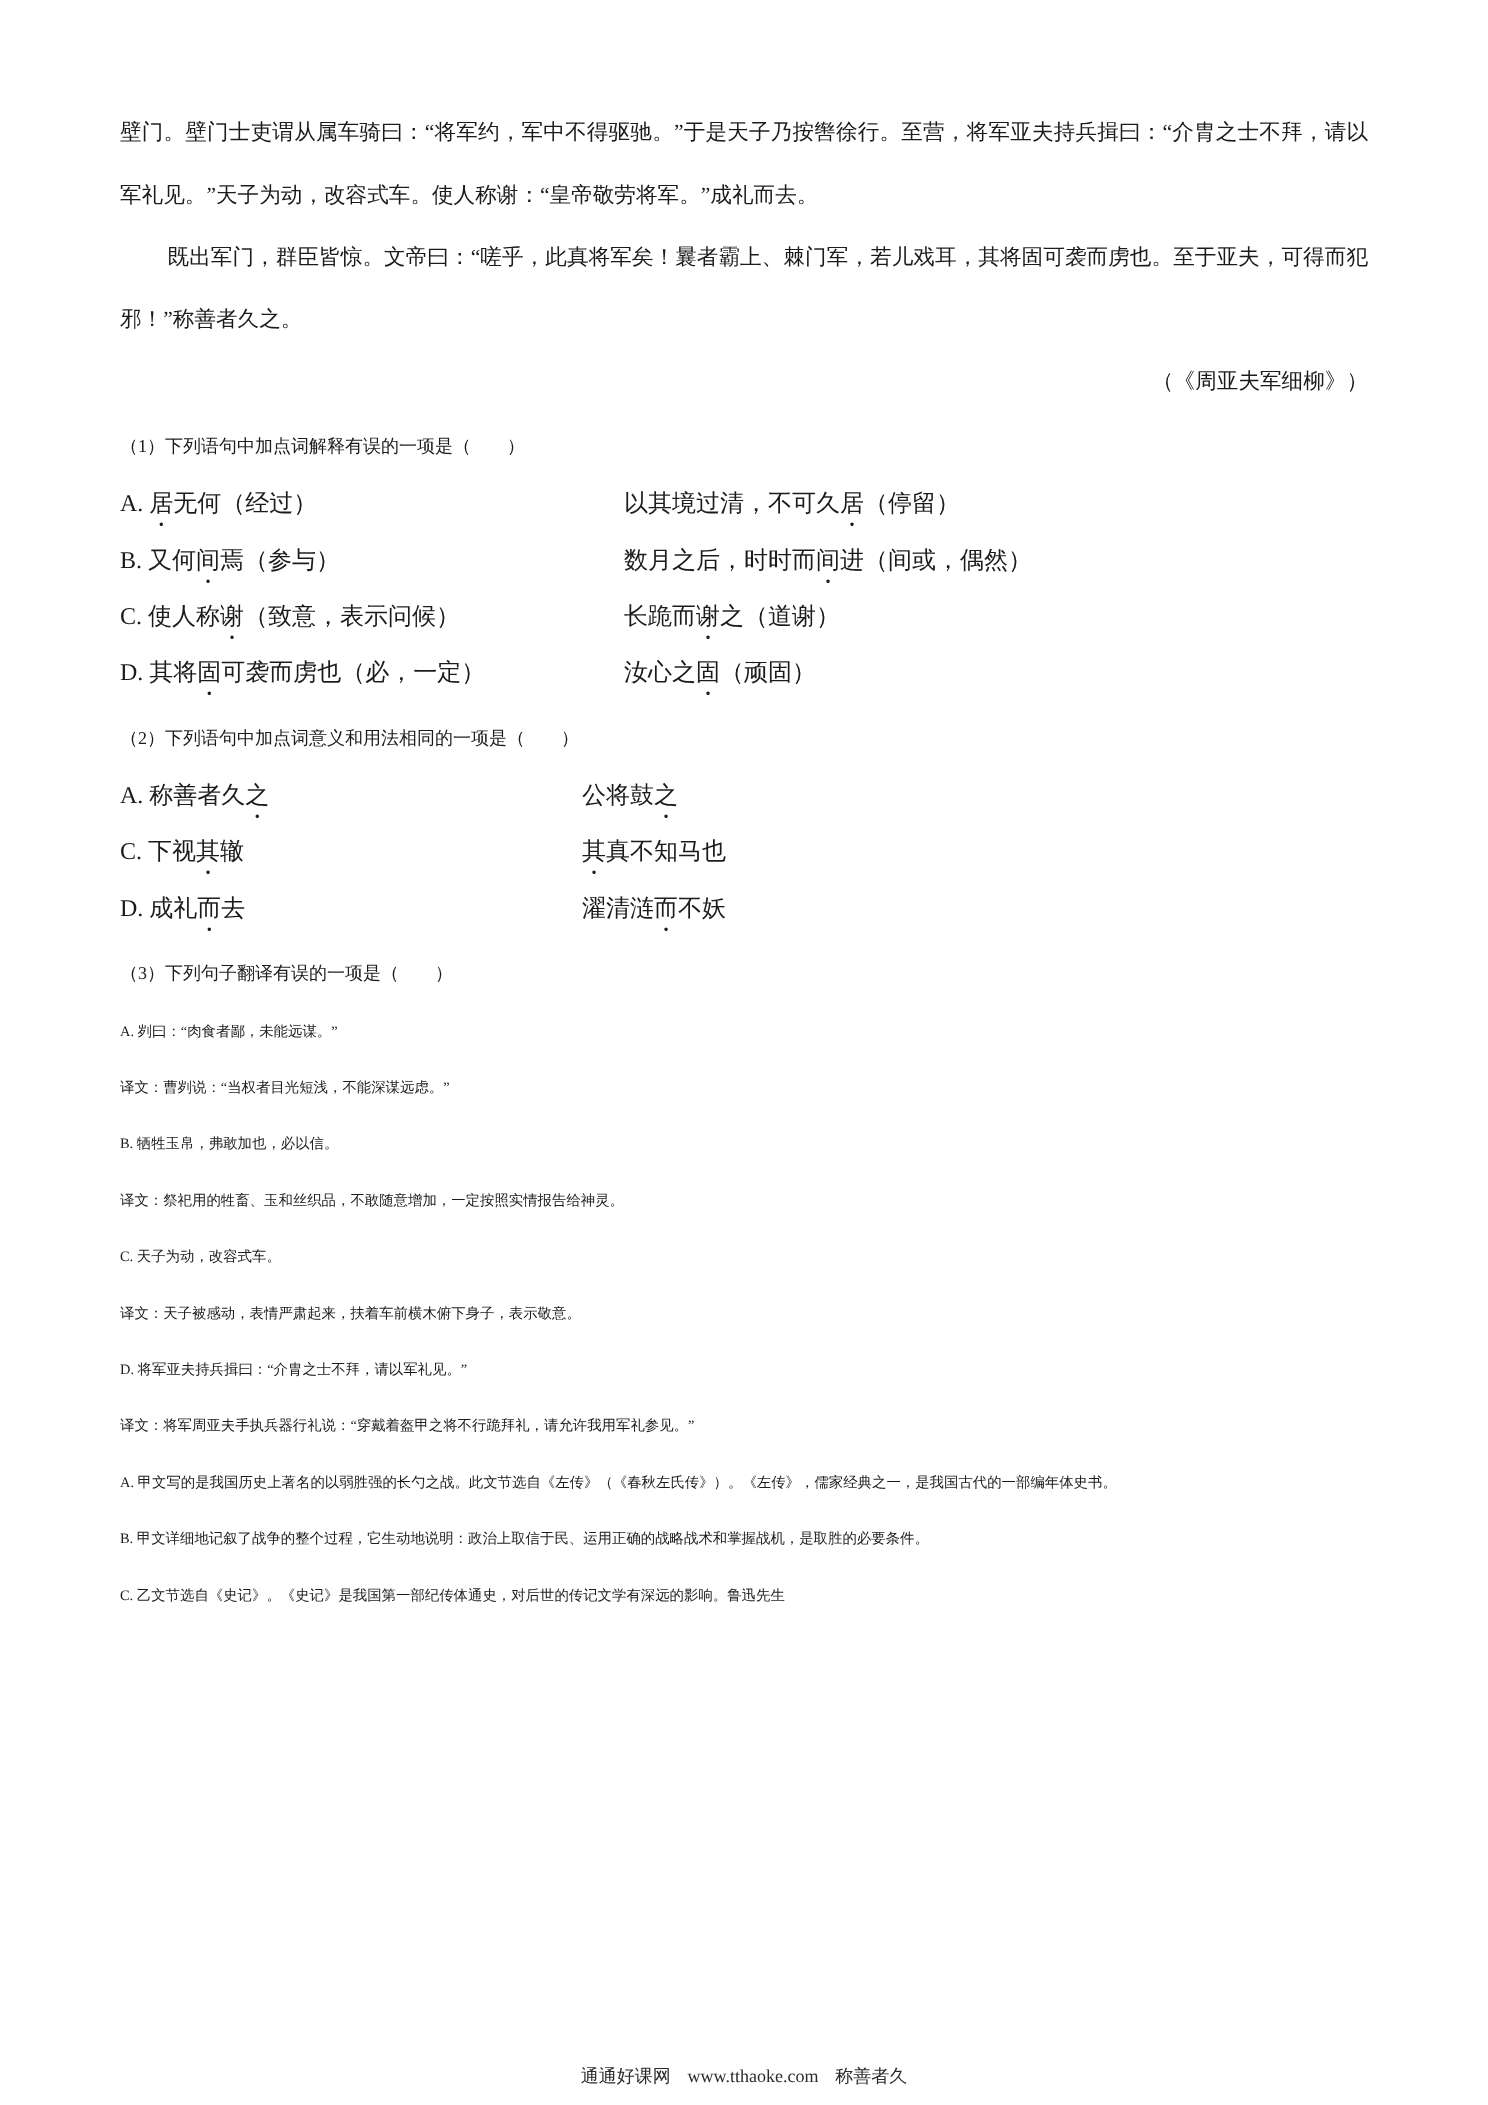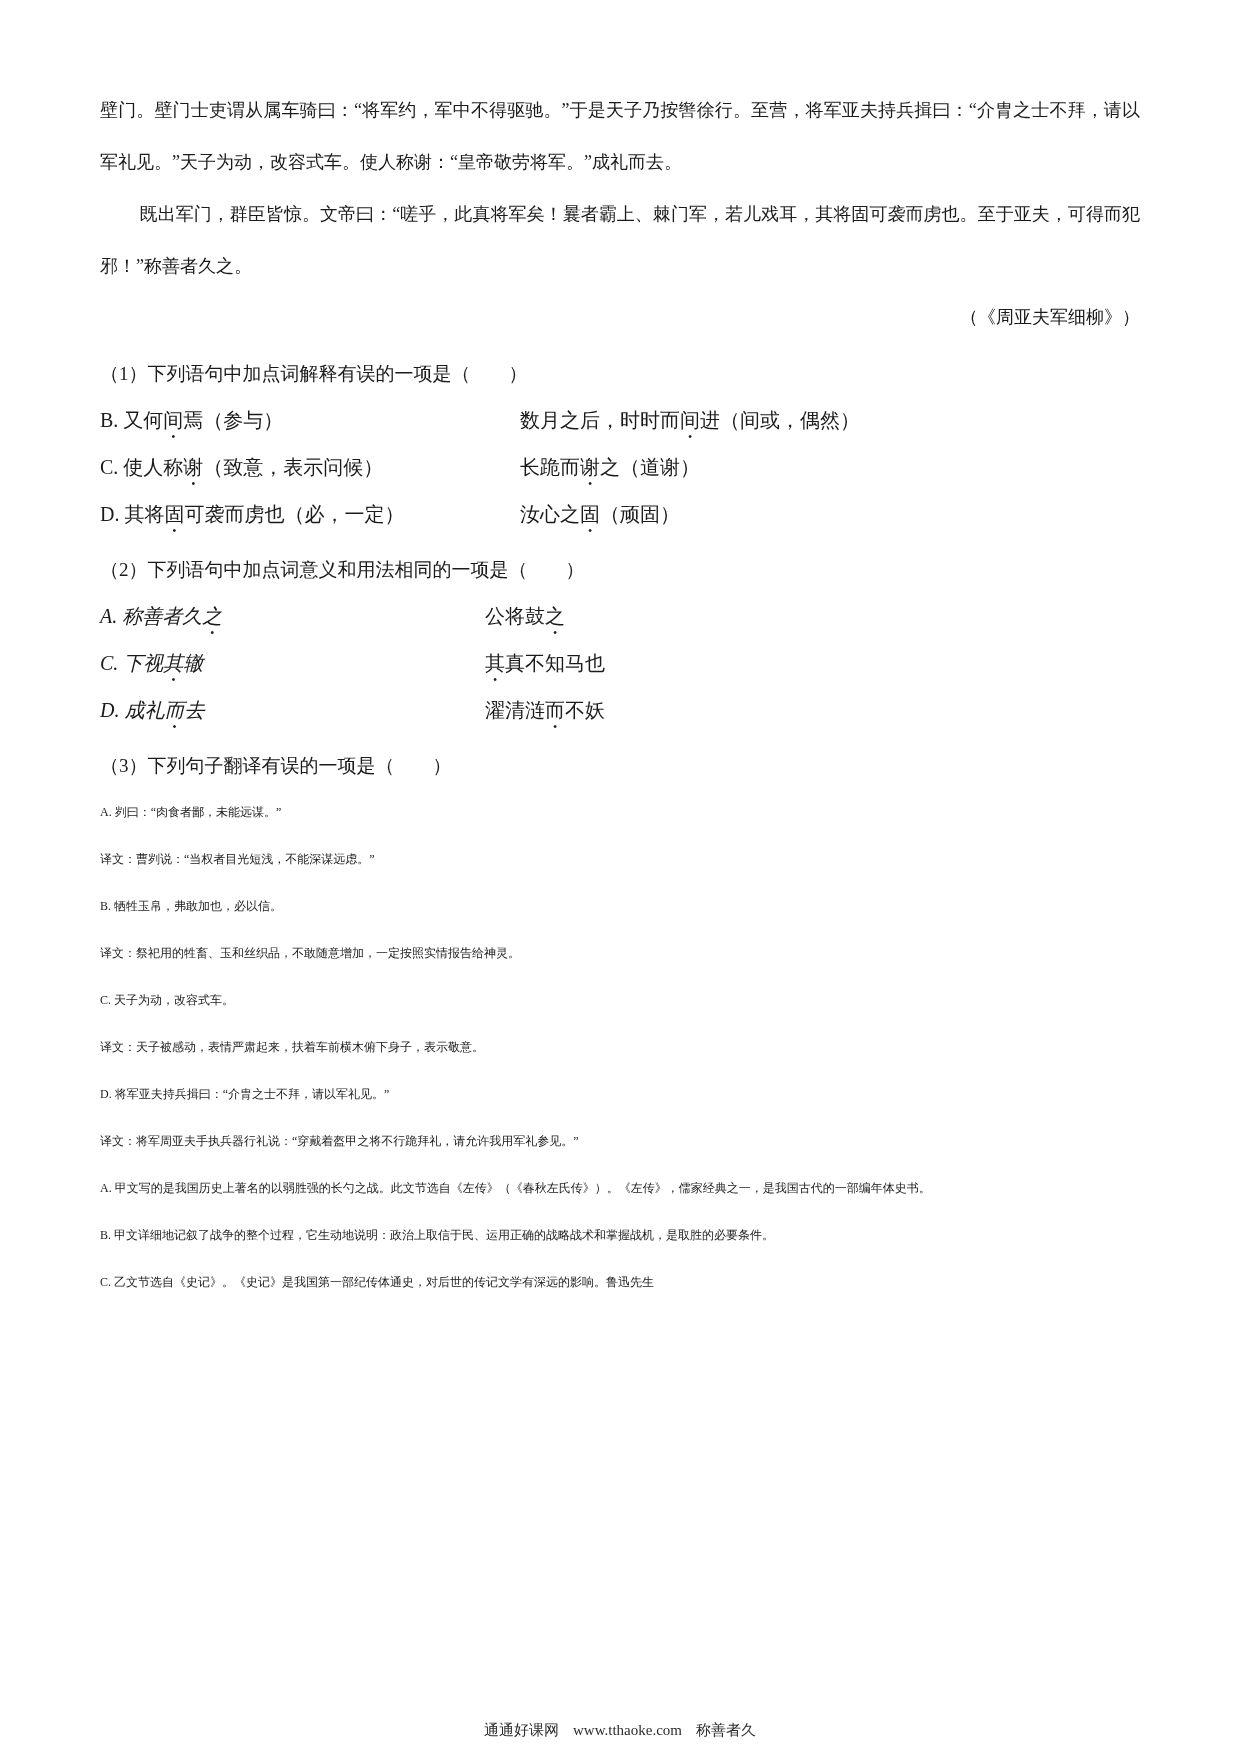--- a/index.html
+++ b/index.html
@@ -24,26 +24,26 @@
   }
   .indent { text-indent: 2.2em; }
   .passage-source {
     font-size: 18px;
     line-height: 50px;
     margin: 0;
     text-align: right;
   }
 
   
-  .q-prompt { font-size: 19px; line-height: 47px; margin: 8px 0 0 0; }
+  .q-prompt { font-size: 15px; line-height: 47px; margin: 8px 0 0 0; }
   .q-line   { font-size: 12px; line-height: 47px; margin: 0; text-align: justify; }
   .opt-row  { display: flex; font-size: 20px; line-height: 47px; }
   .opt-left  { flex: 0 0 auto; }
   .q1-left   { width: 420px; }
-  .q2-left   { width: 385px; font-style: italic; }
+  .q2-left   { width: 385px; }
   .opt-right { flex: 1 1 auto; }
 
   
   .em { position: relative; display: inline-block; line-height: inherit; }
   .em::after {
     content: "•";
     position: absolute;
     left: 50%;
     transform: translateX(-50%);
     bottom: 1px;
@@ -69,20 +69,24 @@
 
   <div>
     <p class="passage-p">壁门。壁门士吏谓从属车骑曰：“将军约，军中不得驱驰。”于是天子乃按辔徐行。至营，将军亚夫持兵揖曰：“介胄之士不拜，请以军礼见。”天子为动，改容式车。使人称谢：“皇帝敬劳将军。”成礼而去。</p>
     <p class="passage-p indent">既出军门，群臣皆惊。文帝曰：“嗟乎，此真将军矣！曩者霸上、棘门军，若儿戏耳，其将固可袭而虏也。至于亚夫，可得而犯邪！”称善者久之。</p>
     <p class="passage-source">（《周亚夫军细柳》）</p>
   </div>
 
   <div>
     <p class="q-prompt">（1）下列语句中加点词解释有误的一项是（　　）</p>
 
+    <div class="opt-row">
+      <span class="opt-left q1-left"><span>A. </span><span class="em">居</span><span>无何（经过）</span></span>
+      <span class="opt-right"><span>以其境过清，不可久</span><span class="em">居</span><span>（停留）</span></span>
+    </div>
     <div class="opt-row">
       <span class="opt-left q1-left"><span>B. 又何</span><span class="em">间</span><span>焉（参与）</span></span>
       <span class="opt-right"><span>数月之后，时时而</span><span class="em">间</span><span>进（间或，偶然）</span></span>
     </div>
     <div class="opt-row">
       <span class="opt-left q1-left"><span>C. 使人称</span><span class="em">谢</span><span>（致意，表示问候）</span></span>
       <span class="opt-right"><span>长跪而</span><span class="em">谢</span><span>之（道谢）</span></span>
     </div>
     <div class="opt-row">
       <span class="opt-left q1-left"><span>D. 其将</span><span class="em">固</span><span>可袭而虏也（必，一定）</span></span>

